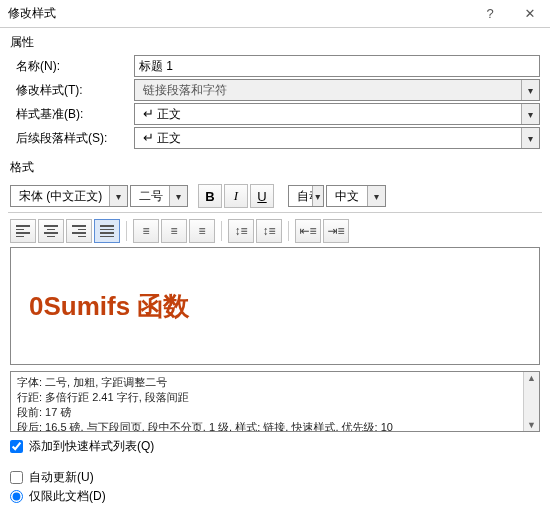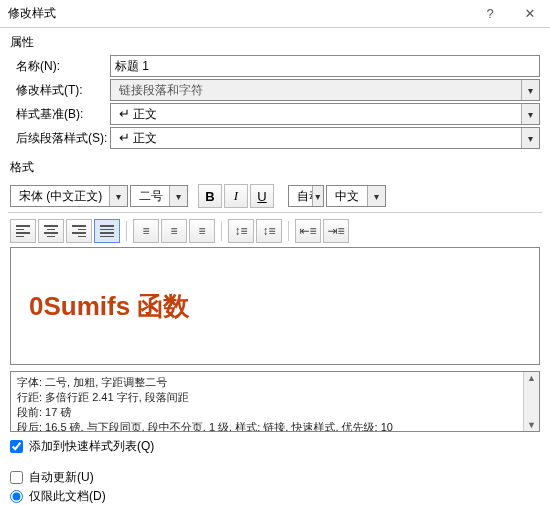--- a/index.html
+++ b/index.html
@@ -4,21 +4,21 @@
 <style>
   * { box-sizing: border-box; font-family: "Microsoft YaHei", "SimSun", sans-serif; }
   html, body { margin: 0; padding: 0; }
   body { width: 550px; height: 505px; background: #fff; font-size: 12px; color: #000; overflow: hidden; }
   .titlebar { height: 28px; background: #fff; border-bottom: 1px solid #ccc; display: flex; align-items: center; padding-left: 8px; }
   .titlebar .title { flex: 1; font-size: 12px; }
   .titlebar .btns { display: flex; }
   .titlebar .wbtn { width: 40px; height: 28px; display: flex; align-items: center; justify-content: center; font-size: 13px; color: #555; cursor: pointer; }
   .section { padding: 4px 10px 2px 10px; }
   .seclabel { font-size: 12px; margin: 2px 0 4px 0; }
-  .row { display: flex; align-items: center; margin: 2px 0; }
+  .row { display: flex; align-items: center; margin: 2px 0; gap: 24px; }
   .lab { width: 100px; padding-left: 6px; font-size: 12px; }
   .field { flex: 1; position: relative; }
   input[type=text], .combo, select {
     width: 100%; height: 22px; border: 1px solid #888; background: #fff;
     font-size: 12px; padding: 0 4px;
   }
   .combo { display: flex; align-items: center; justify-content: space-between; padding-right: 0; }
   .combo .arrow { width: 18px; height: 20px; margin: 0; border-left: 1px solid #aaa; display: flex; align-items: center; justify-content: center; font-size: 10px; color: #333; background: #eee; }
   .combo.disabled { background: #f0f0f0; color: #555; }
   .combo .ctext { padding-left: 4px; overflow: hidden; white-space: nowrap; }

